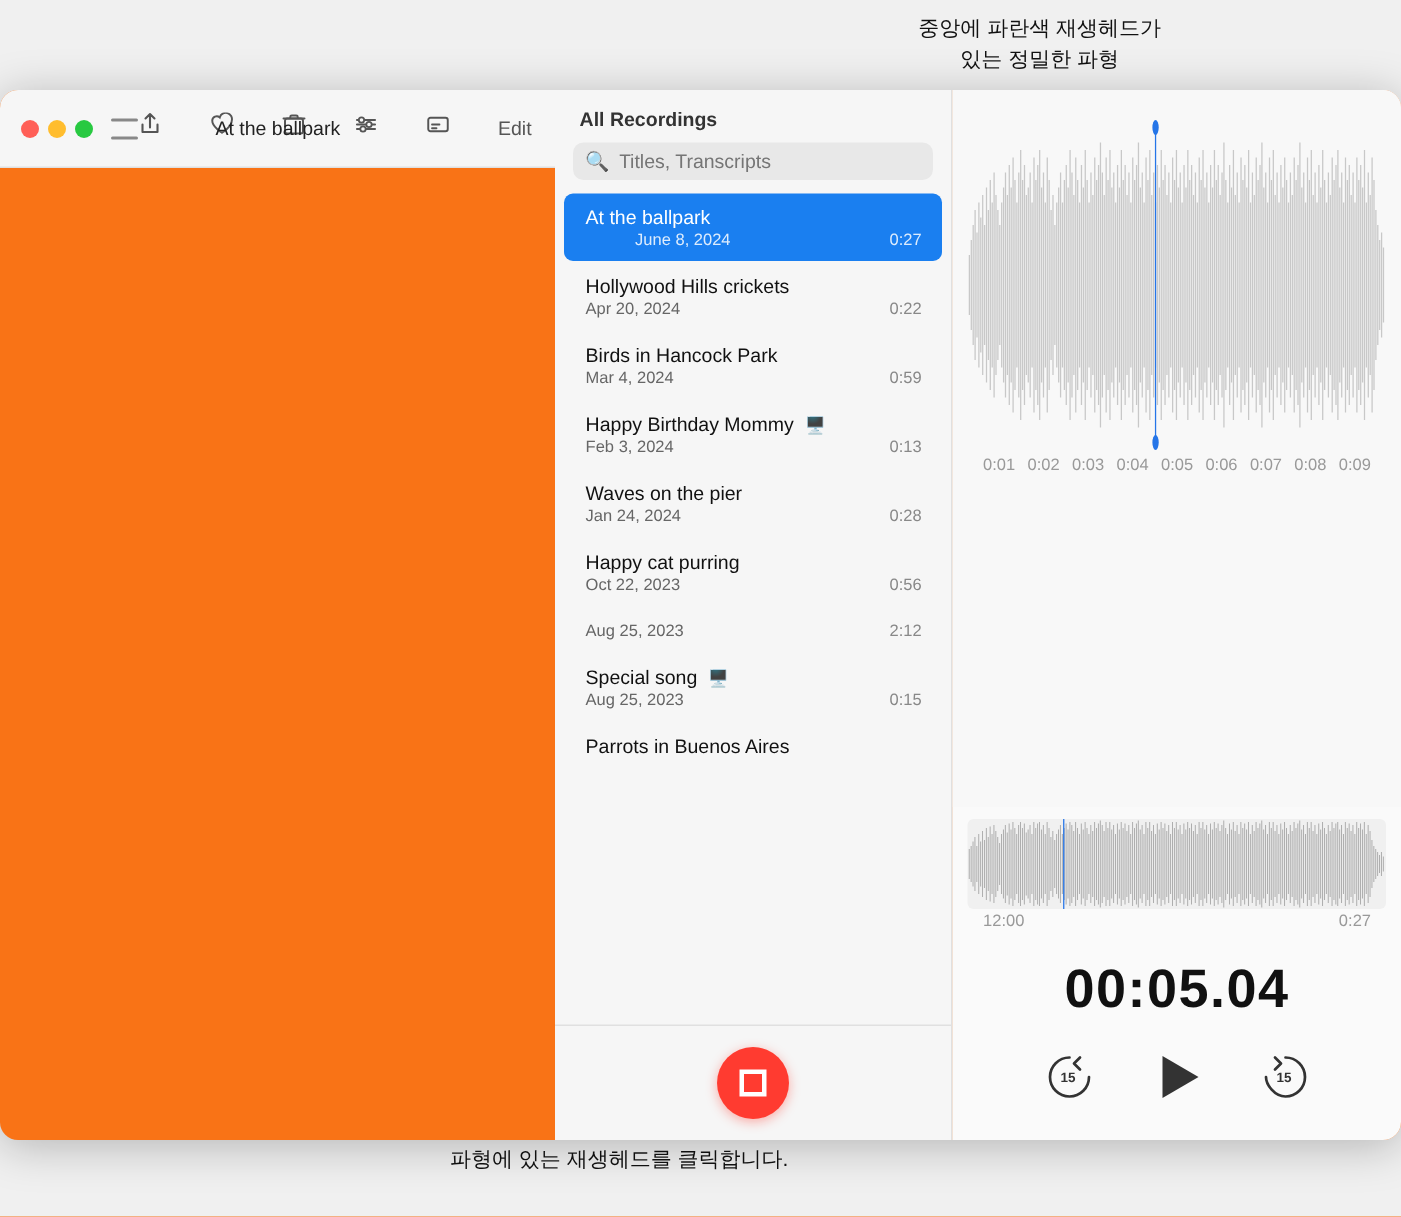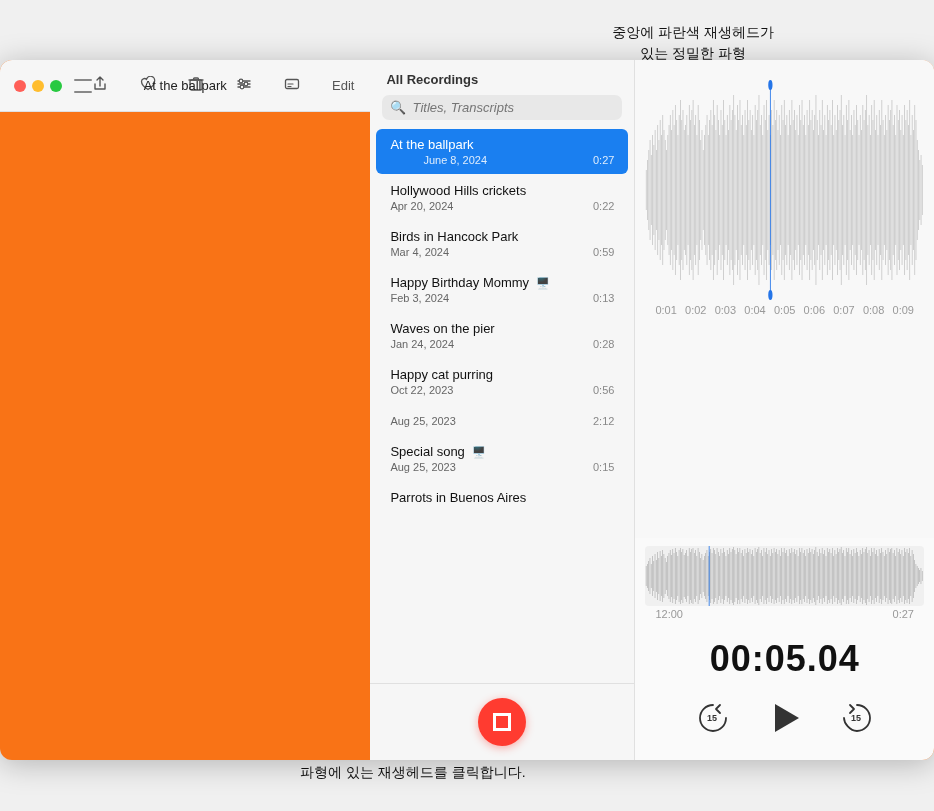--- a/index.html
+++ b/index.html
@@ -142,21 +142,20 @@
       color: #888;
       font-size: 13px;
     }
     .search-input {
       background: none;
       border: none;
       outline: none;
       font-size: 13px;
       color: #333;
       width: 100%;
-      font-style: italic;
     }
     .recordings-list {
       overflow-y: auto;
       flex: 1;
     }
     .recording-item {
       padding: 8px 14px;
       cursor: pointer;
       border-radius: 6px;
       margin: 1px 6px;
@@ -334,21 +333,21 @@
     }
   </style>
 </head>
 <body>
 
 <div class="annotation ann-sidebar">
   <span>보관함</span>
 </div>
 <div class="annotation-line line-sidebar"></div>
 
-<div class="annotation ann-waveform" style="position:absolute; top:22px; right:160px; text-align:center; font-size:14px; line-height:1.5;">
+<div class="annotation ann-waveform" style="position:absolute; top:8px; right:160px; text-align:center; font-size:14px; line-height:1.5;">
   중앙에 파란색 재생헤드가<br>있는 정밀한 파형
 </div>
 <div class="annotation-line" style="position:absolute; top:82px; right:290px; width:1px; height:130px; background:#333;"></div>
 
 <div class="annotation ann-bottom" style="position:absolute; bottom:28px; left:300px; text-align:center; font-size:14px; line-height:1.5;">
   시작 위치를 선택하려면 개괄적인<br>파형에 있는 재생헤드를 클릭합니다.
 </div>
 <div class="annotation-line" style="position:absolute; bottom:98px; left:393px; width:1px; height:60px; background:#333;"></div>
 
 <div class="window">

